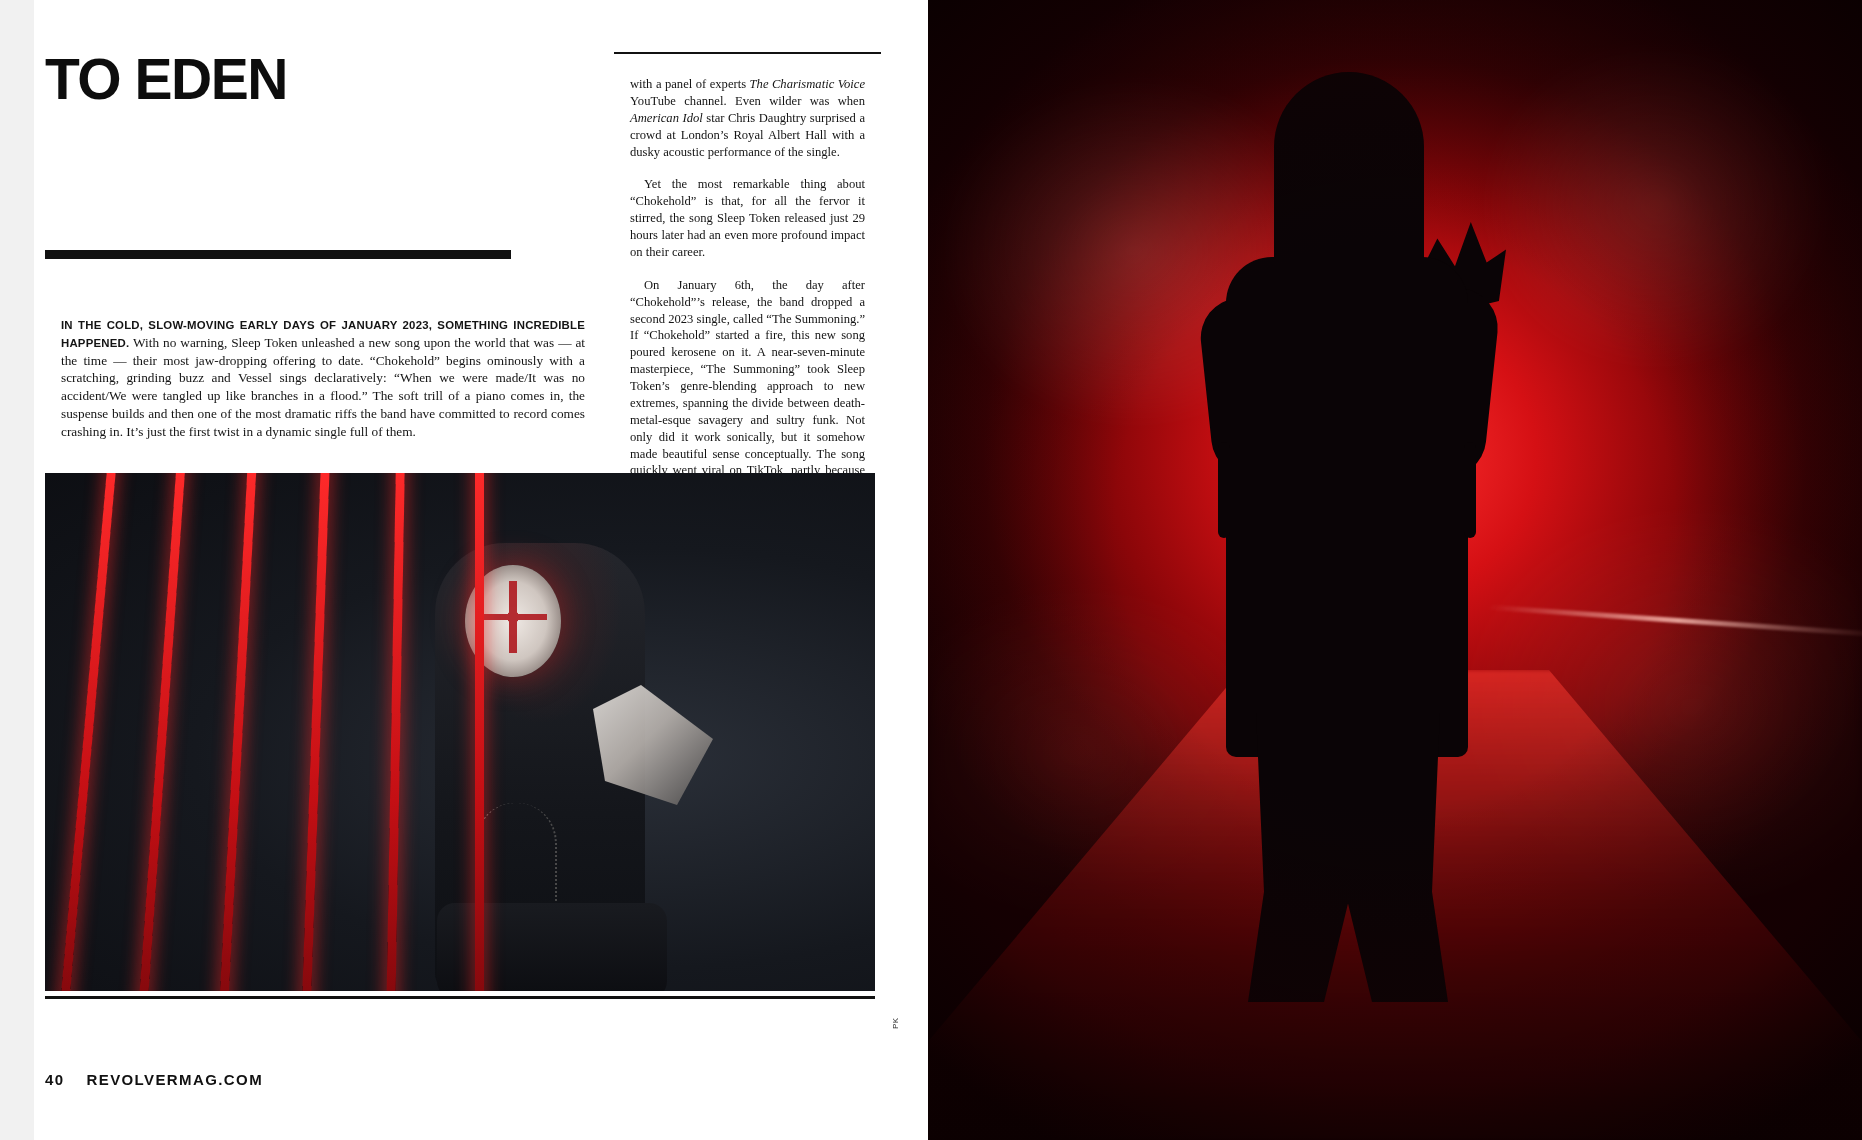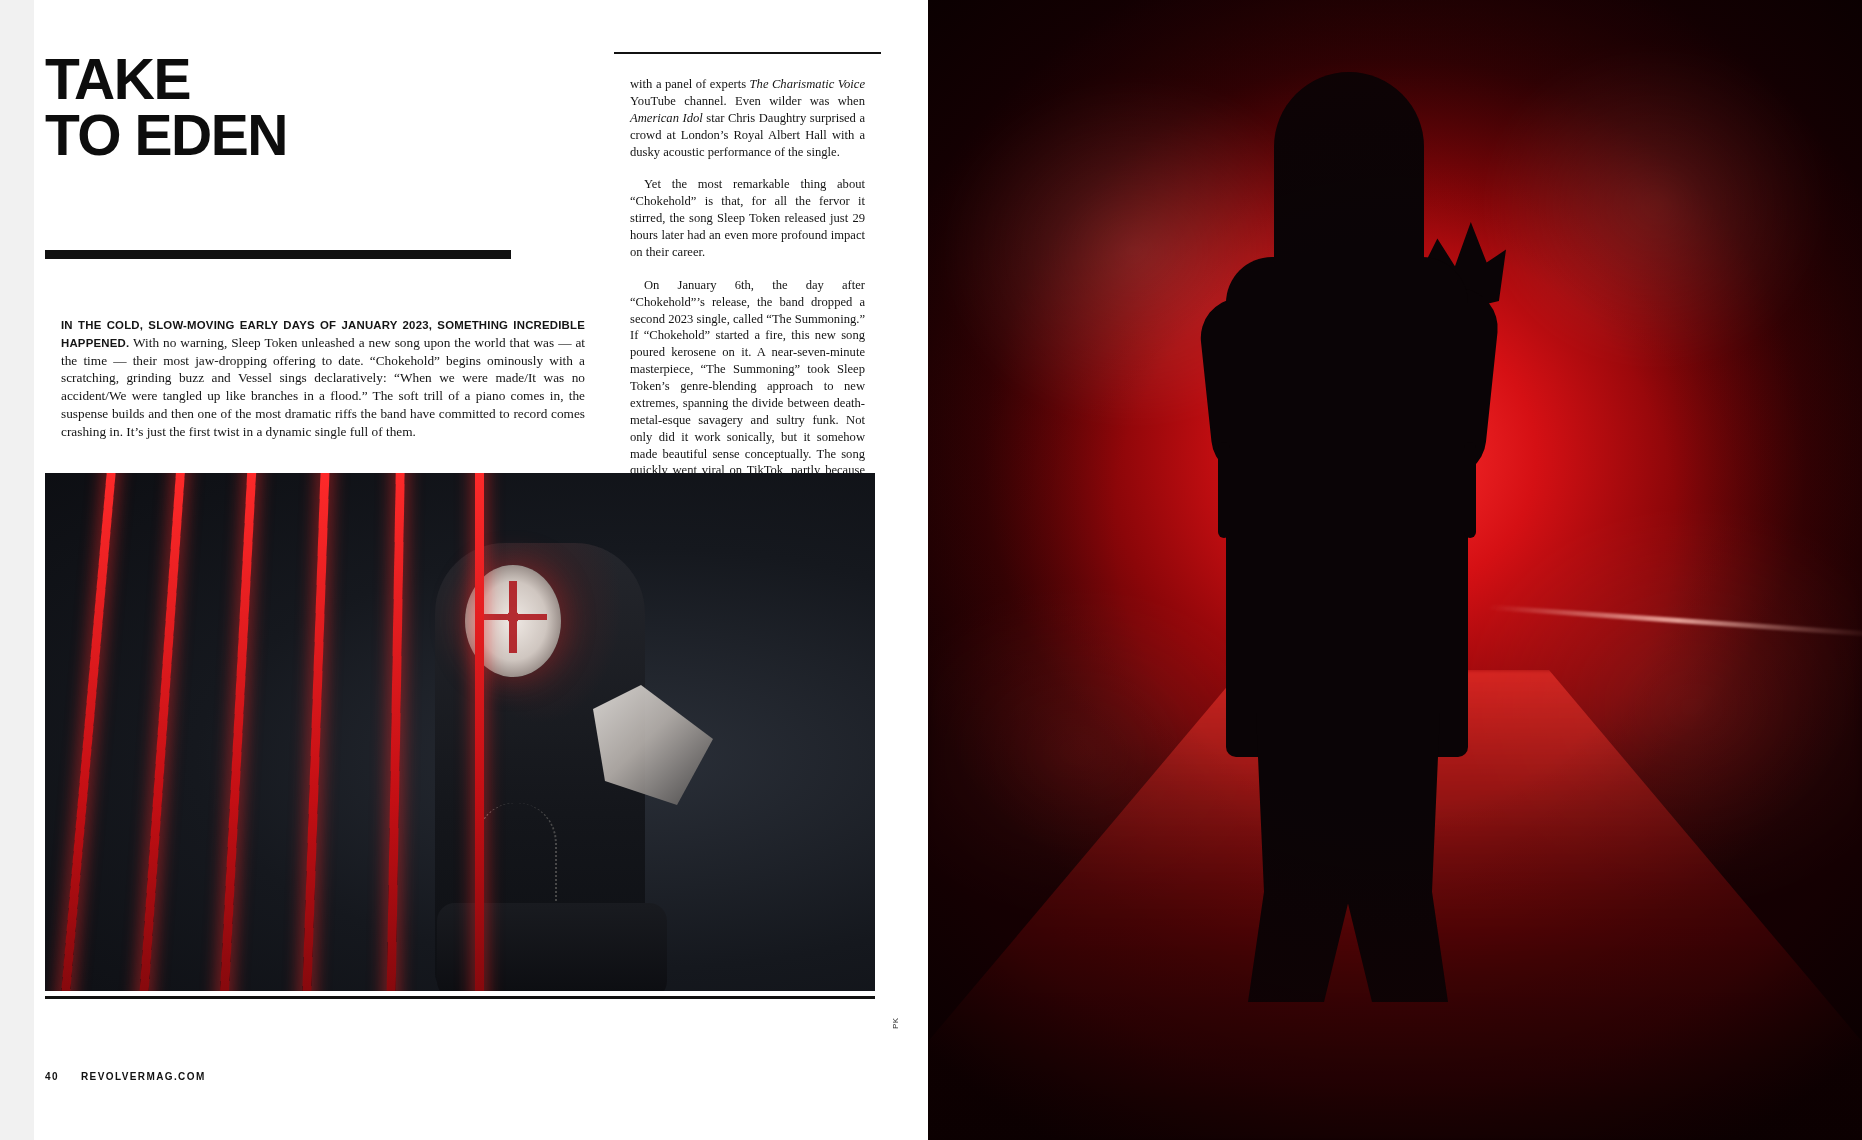--- a/index.html
+++ b/index.html
@@ -190,21 +190,21 @@
     background:#111;
   }
 
   
   .folio {
     position: absolute;
     left: 11px;
     top: 1071px;
     font-family: "Liberation Sans", sans-serif;
     font-weight: bold;
-    font-size: 10px;
+    font-size: 15px;
     letter-spacing: 1.4px;
     color: #111;
     display: flex;
     gap: 22px;
     align-items: center;
   }
 
   
   .photo-right {
     position:absolute;
@@ -325,21 +325,20 @@
 </head>
 <body>
 
 <div class="spread">
 
   <div class="gutter-left"></div>
 
   <div class="page-left">
 
     <div class="headline">
-      <span class="ln">TAKE</span>
       <span class="ln">TO EDEN</span>
     </div>
     <div class="headline-rule"></div>
 
     <div class="col col-1">
       <p><span class="lede">IN THE COLD, SLOW-MOVING EARLY DAYS OF JANUARY 2023, SOMETHING INCREDIBLE HAPPENED.</span> <span>With no warning, Sleep Token unleashed a new song upon the world that was — at the time — their most jaw-dropping offering to date. “Chokehold” begins ominously with a scratching, grinding buzz and Vessel sings declaratively: “When we were made/It was no accident/We were tangled up like branches in a flood.” The soft trill of a piano comes in, the suspense builds and then one of the most dramatic riffs the band have committed to record comes crashing in. It’s just the first twist in a dynamic single full of them.</span></p>
     </div>
 
     <div class="col col-2">
       <div class="rule-top"></div>

